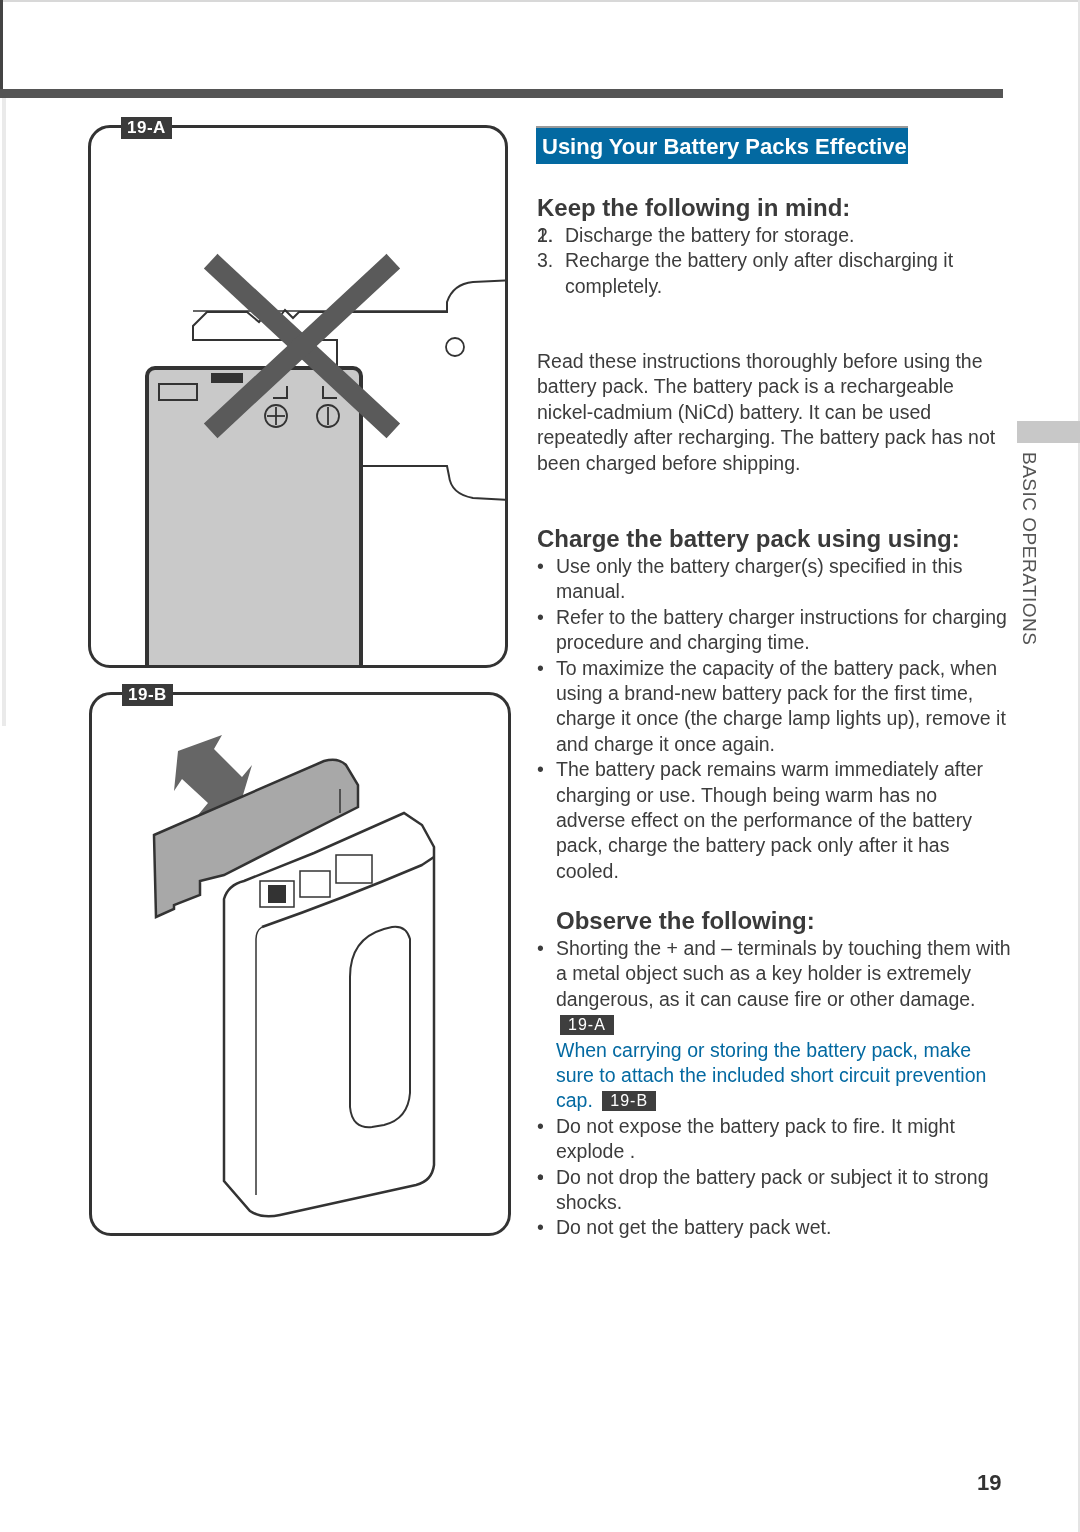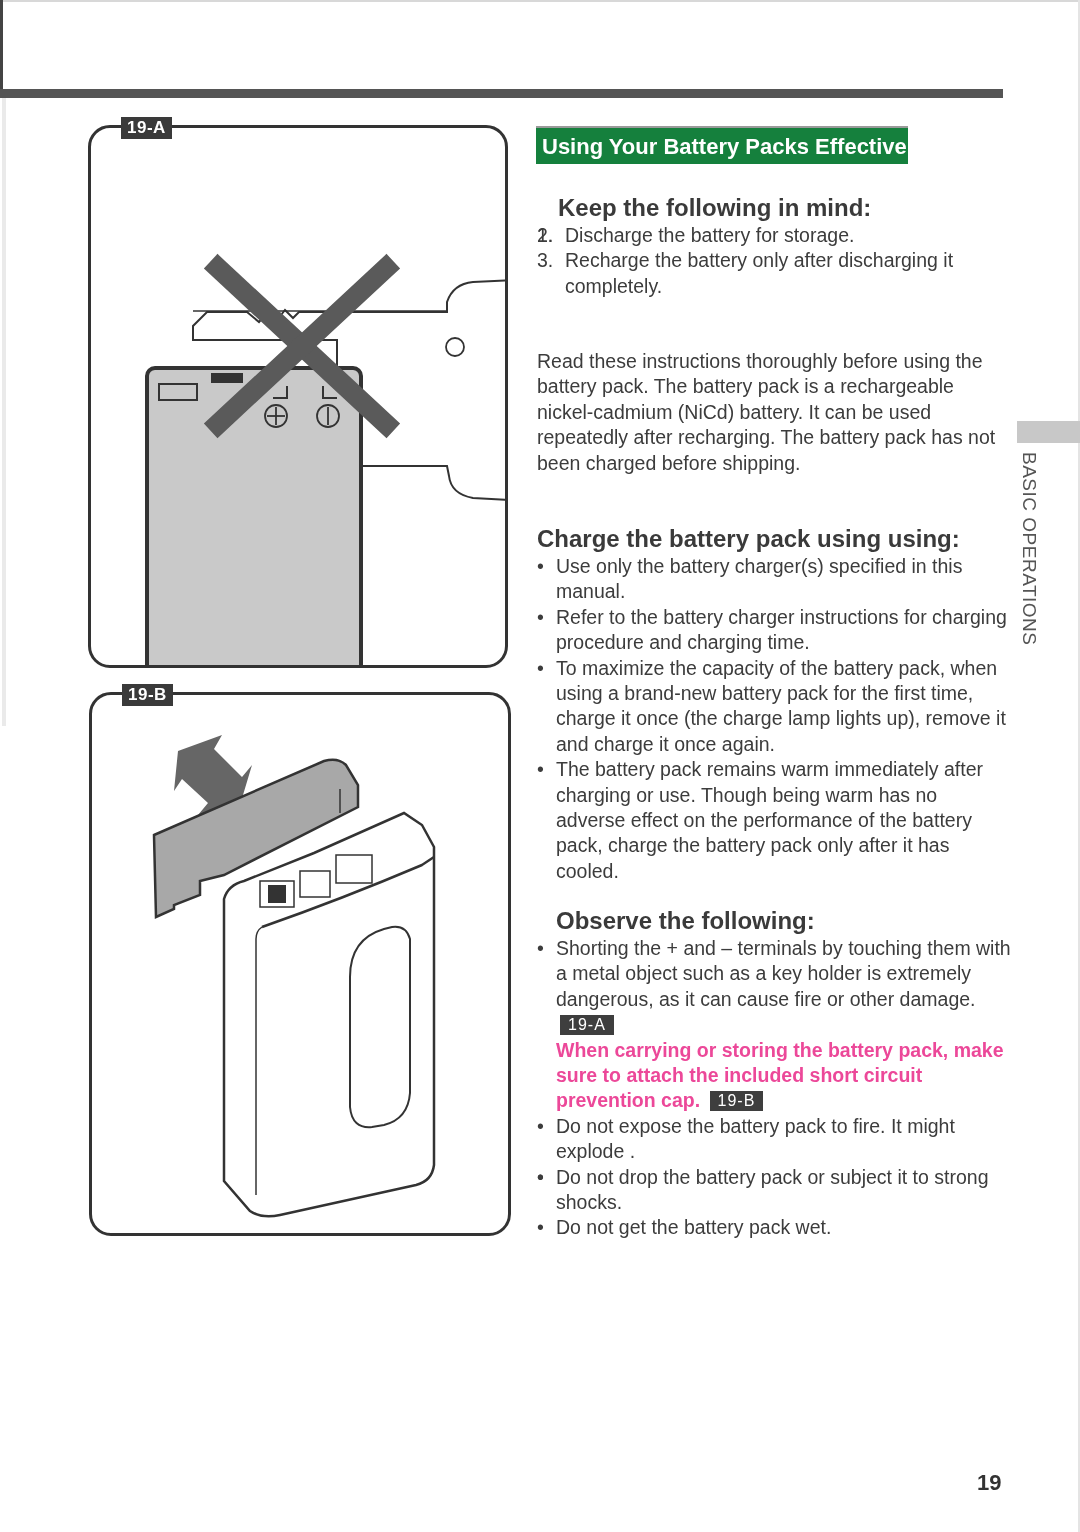--- a/index.html
+++ b/index.html
@@ -22,32 +22,32 @@
     position: absolute; background: #3a3a3a; color: #fff; font-weight: bold;
     font-size: 17px; padding: 1px 6px; line-height: 20px; letter-spacing: 0.5px;
   }
   .fig-label-a { left: 121px; top: 117px; }
   .fig-label-b { left: 122px; top: 684px; }
   .fig svg { position: absolute; left: 0; top: 0; }
 
   
   .banner {
     position: absolute; left: 536px; top: 126px; width: 372px; height: 38px;
-    background: #15803d; color: #ffffff; font-weight: bold; font-size: 22px;
+    background: #0369a1; color: #ffffff; font-weight: bold; font-size: 22px;
     line-height: 38px; padding-left: 6px; box-sizing: border-box; white-space: nowrap;
     border-top: 2px solid #9a9a9a;
   }
   .h2 { position: absolute; left: 537px; font-weight: bold; font-size: 24px; color: #3a3a3a; white-space: nowrap; }
   .body-text { position: absolute; left: 537px; width: 470px; font-size: 19.5px; line-height: 25.4px; color: #3c3c3c; }
   .list { margin: 0; padding: 0; list-style: none; }
   .list li { position: relative; padding-left: 28px; }
   .olist li .num { position: absolute; left: 0; top: 0; }
   .ulist li { padding-left: 19px; }
   .ulist li .bullet { position: absolute; left: 0; top: 0; }
-  .bold { font-weight: bold; color: #ec4899; }
+  .bold { font-weight: normal; color: #0369a1; }
   .inline-badge {
     display: inline-block; background: #3e3e3e; color: #fff; font-size: 16px;
     line-height: 20px; padding: 0 8px; vertical-align: 1px; letter-spacing: 1px; margin-left: 4px;
   }
 
   .side-tab { position: absolute; left: 1017px; top: 421px; width: 63px; height: 22px; background: #c8c8c8; }
   .side-label {
     position: absolute; left: 1014px; top: 452px; width: 30px; height: 220px;
     writing-mode: vertical-rl; font-size: 19px; color: #555; letter-spacing: 0.5px;
     line-height: 30px; white-space: nowrap;
@@ -118,21 +118,21 @@
       <rect x="176" y="190" width="18" height="18" fill="#333" stroke="none"></rect>
       <rect x="208" y="176" width="30" height="26" fill="#fff" stroke-width="1.5"></rect>
       <rect x="244" y="160" width="36" height="28" fill="#fff" stroke-width="1.5"></rect>
     </g>
   </svg>
 </div>
 <div class="fig-label fig-label-b">19-B</div>
 
 <div class="banner">Using Your Battery Packs Effectively</div>
 
-<div class="h2" style="top:194px;margin-left:21px;">Keep the following in mind:</div>
+<div class="h2" style="top:194px;">Keep the following in mind:</div>
 <div class="body-text" style="top:223px;">
   <ol class="list olist">
     <li><span class="num">1.</span></li>
     <li><span class="num">2.</span><span>Discharge the battery for storage.</span></li>
     <li><span class="num">3.</span><span>Recharge the battery only after discharging it completely.</span></li>
   </ol>
 </div>
 
 <div class="body-text" style="top:349px; width:460px;">Read these instructions thoroughly before using the battery pack. The battery pack is a rechargeable nickel-cadmium (NiCd) battery. It can be used repeatedly after recharging. The battery pack has not been charged before shipping.</div>
 

